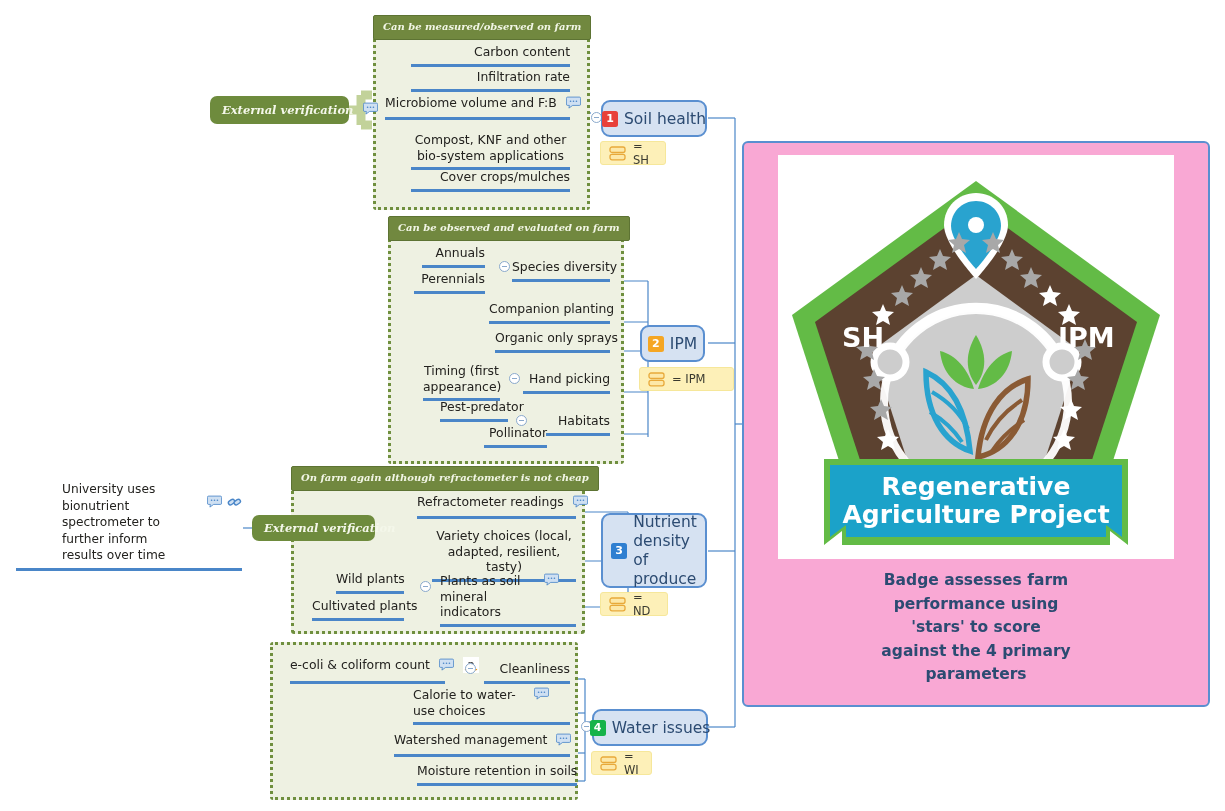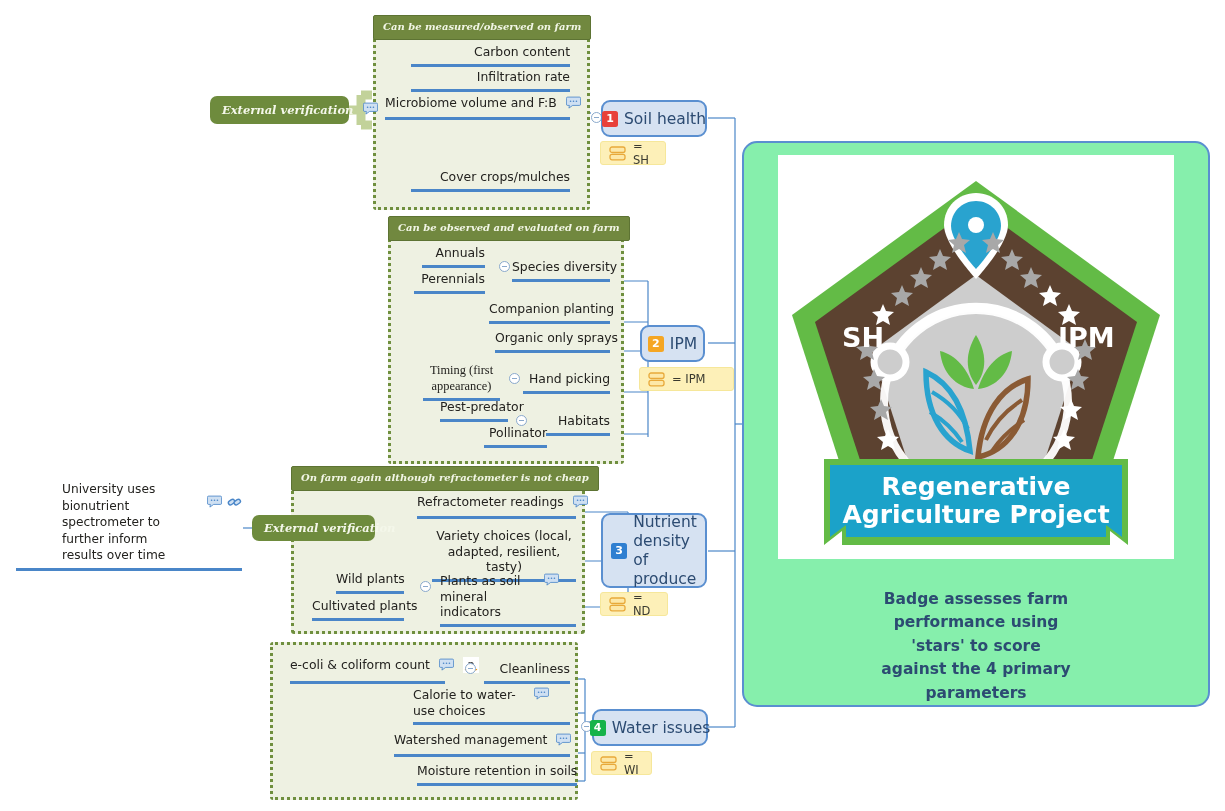--- a/index.html
+++ b/index.html
@@ -108,25 +108,25 @@
     font-size:12.2px;line-height:16.5px;color:#23221f;
     padding-bottom:4px;
     border-bottom:3.5px solid #4a86c8;
     box-sizing:border-box;
   }
   .note .rowline{display:flex;align-items:flex-start;gap:7px;}
 
   
   .center-panel{
     position:absolute;
-    background:#86efac;
+    background:#f9a8d4;
     border:2.6px solid #5a8fd0;
-    border-radius:15px;
+    border-radius:6px;
     box-sizing:border-box;
-    display:flex;flex-direction:column;align-items:center;justify-content:space-between;
+    display:flex;flex-direction:column;align-items:center;
   }
   .badge-frame{
     background:#ffffff;
     width:396px;height:404px;
     margin-top:12px;
     display:flex;align-items:center;justify-content:center;
   }
   .center-caption{
     margin-top:10px;
     text-align:center;
@@ -252,20 +252,23 @@
     <span class="ic">
       <svg width="15" height="13" viewBox="0 0 18 15">
           <path d="M2 1h14a1.5 1.5 0 0 1 1.5 1.5v7A1.5 1.5 0 0 1 16 11H8l-4.5 3.2.6-3.2H2A1.5 1.5 0 0 1 .5 9.5v-7A1.5 1.5 0 0 1 2 1z" fill="#cfe0f2" stroke="#4a86c8" stroke-width="1"></path>
           <circle cx="5.5" cy="6" r="1" fill="#4a86c8"></circle>
           <circle cx="9" cy="6" r="1" fill="#4a86c8"></circle>
           <circle cx="12.5" cy="6" r="1" fill="#4a86c8"></circle>
         </svg>
     </span>
   </div>
 
+  <div class="leaf multiline" style="left:411px;top:132px;width:159px;text-align:center;">
+    <span>Compost, KNF and other bio-system applications</span>
+  </div>
 
   <div class="leaf" style="left:411px;top:169px;width:159px;">
     <span>Cover crops/mulches</span>
   </div>
 
   <div class="minus" style="left:591px;top:112px;"></div>
 
   <div class="topic" style="left:601px;top:100px;width:106px;height:37px;">
     <span class="num" style="background:#e8403a;">1</span>
     <span class="tx">Soil health</span>
@@ -308,21 +311,21 @@
   </div>
 
   <div class="leaf" style="left:489px;top:301px;width:121px;">
     <span>Companion planting</span>
   </div>
 
   <div class="leaf" style="left:495px;top:330px;width:115px;">
     <span>Organic only sprays</span>
   </div>
 
-  <div class="leaf multiline" style="left:423px;top:363px;width:77px;text-align:center;font-family:Liberation Serif, serif;">
+  <div class="leaf multiline" style="left:423px;top:363px;width:77px;text-align:center;">
     <span>Timing (first appearance)</span>
   </div>
   <div class="minus" style="left:509px;top:373px;"></div>
   <div class="leaf" style="left:523px;top:371px;width:87px;">
     <span>Hand picking</span>
   </div>
 
   <div class="leaf" style="left:440px;top:399px;width:68px;">
     <span>Pest-predator</span>
   </div>

